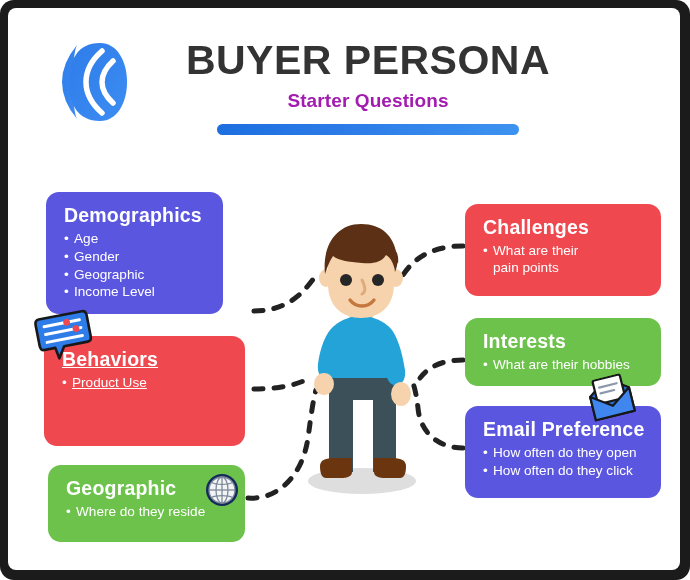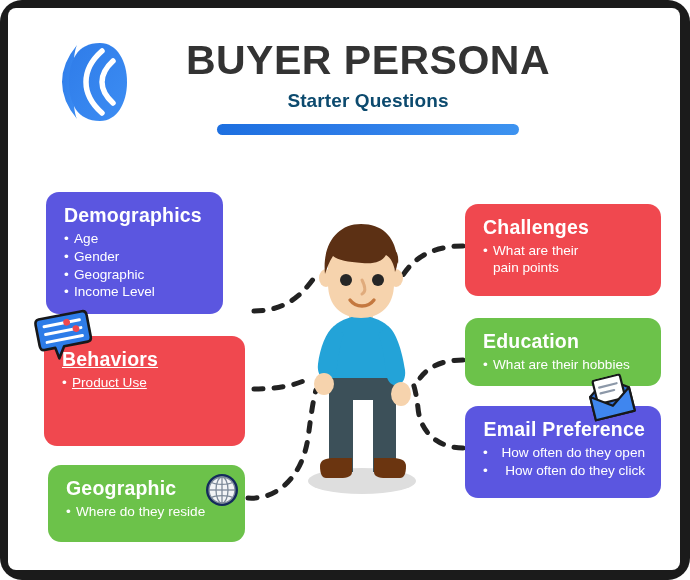--- a/index.html
+++ b/index.html
@@ -13,21 +13,21 @@
     font-family: "Liberation Sans", sans-serif;
     overflow: hidden;
   }
 
   #frame {
     position: relative;
     width: 690px;
     height: 580px;
     box-sizing: border-box;
     background: #1b1b1b;
-    border-radius: 22px;
+    border-radius: 14px;
     padding: 8px 10px 10px 8px;
   }
   #canvas {
     position: relative;
     width: 100%;
     height: 100%;
     background: #ffffff;
     border-radius: 8px;
     overflow: hidden;
   }
@@ -58,21 +58,21 @@
     font-weight: bold;
     color: #333333;
     letter-spacing: 0.5px;
     line-height: 1.0;
     margin: 0;
     white-space: nowrap;
   }
   #sub-title {
     font-size: 19px;
     font-weight: bold;
-    color: #0c4a6e;
+    color: #a21caf;
     margin: 9px 0 0 0;
     letter-spacing: 0.1px;
   }
   #accent-bar {
     margin: 12px auto 0 auto;
     width: 302px;
     height: 11px;
     border-radius: 6px;
     background: linear-gradient(90deg, #1d6fe0 0%, #2d7ce8 45%, #3d93f0 100%);
   }
@@ -122,21 +122,21 @@
     left: 0;
     top: 0;
   }
 
   #card-demographics { left: 38px;  top: 184px; width: 177px; height: 122px; background: #5b56e0; }
   #card-behaviors    { left: 36px;  top: 328px; width: 201px; height: 110px; background: #f0484f; text-decoration: underline; }
   #card-geographic   { left: 40px;  top: 457px; width: 197px; height: 77px;  background: #6cc councils; }
   #card-geographic   { left: 40px;  top: 457px; width: 197px; height: 77px;  background: #6cc24a; }
   #card-challenges   { left: 457px; top: 196px; width: 196px; height: 92px;  background: #f0484f; }
   #card-interests    { left: 457px; top: 310px; width: 196px; height: 68px;  background: #6cc24a; }
-  #card-email        { left: 457px; top: 398px; width: 196px; height: 92px;  background: #5b56e0; text-align: right; }
+  #card-email        { left: 457px; top: 398px; width: 196px; height: 92px;  background: #5b56e0; }
 
   
   #icon-chat {
     position: absolute;
     left: 28px;
     top: 303px;
     width: 56px;
     height: 48px;
     transform: rotate(-11deg);
   }
@@ -281,21 +281,21 @@
 
     <div class="card" id="card-challenges">
       <div class="card-title">Challenges</div>
       <ul class="card-list">
         <li>What are their
 pain points</li>
       </ul>
     </div>
 
     <div class="card" id="card-interests">
-      <div class="card-title">Education</div>
+      <div class="card-title">Interests</div>
       <ul class="card-list">
         <li>What are their hobbies</li>
       </ul>
     </div>
 
     <div class="card" id="card-email">
       <div class="card-title">Email Preference</div>
       <ul class="card-list">
         <li>How often do they open</li>
         <li>How often do they click</li>

